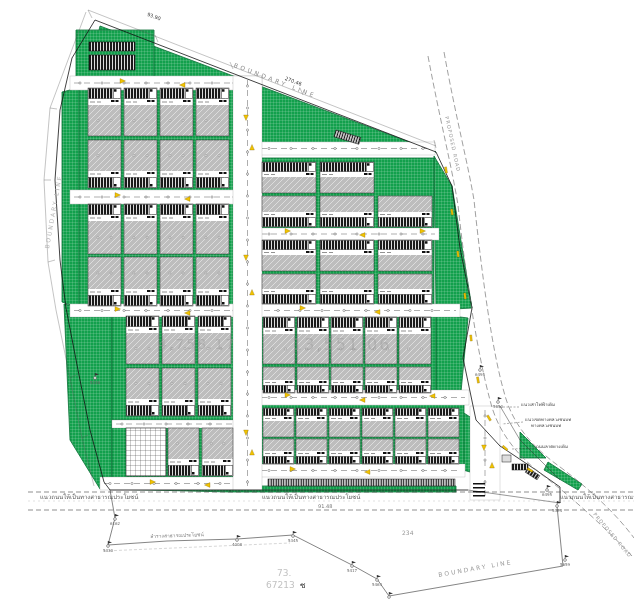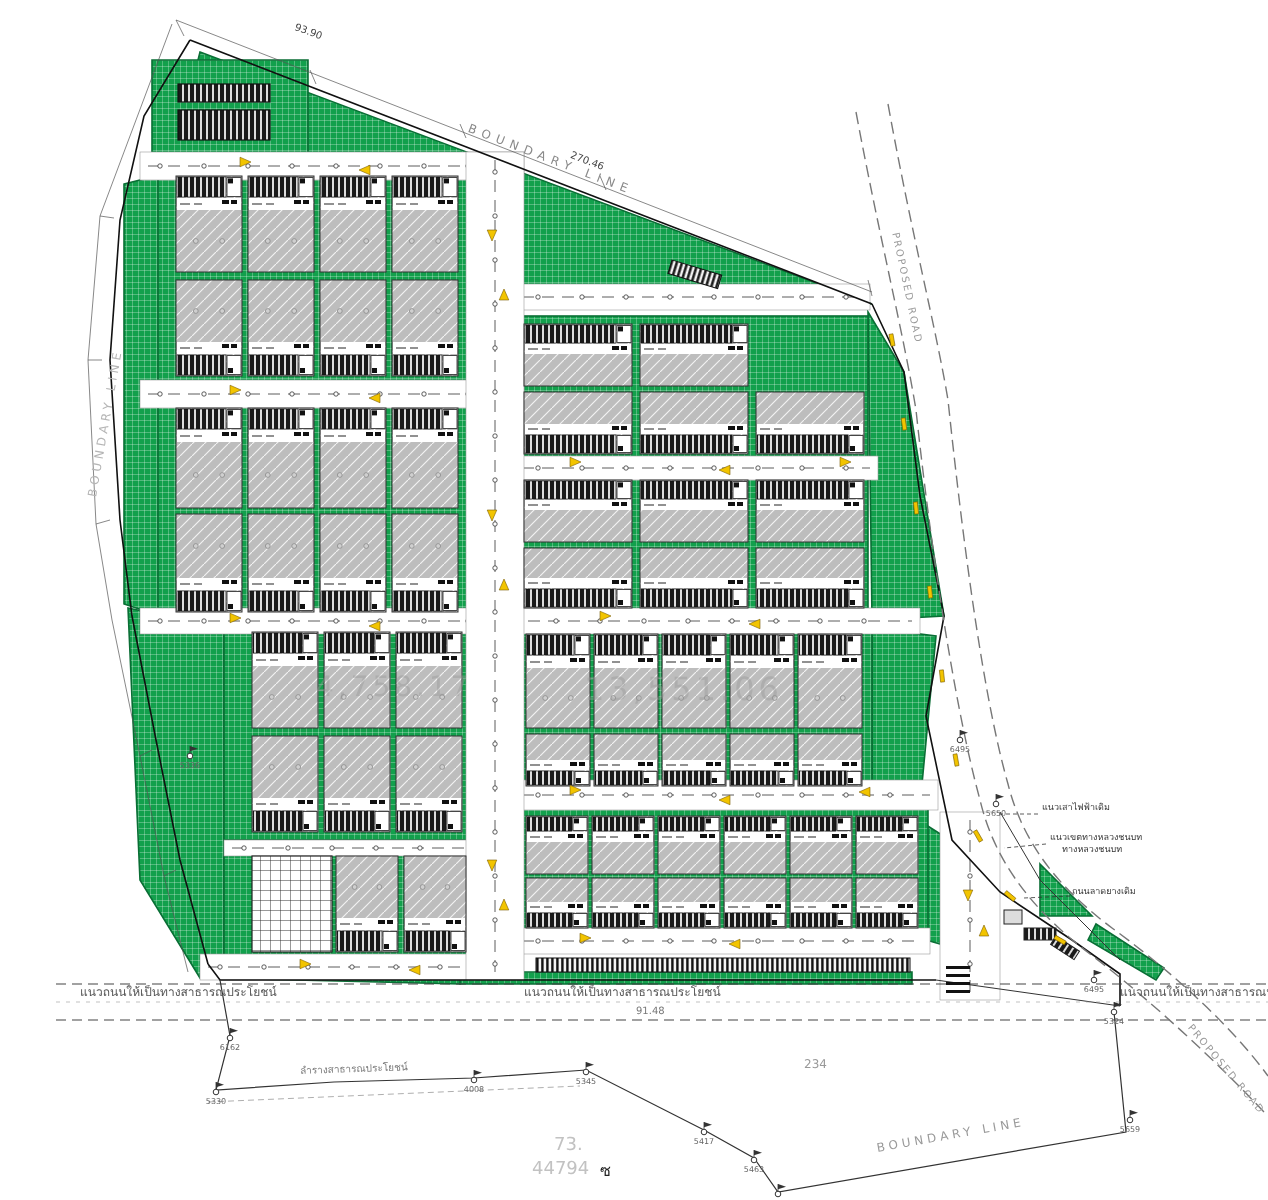--- a/index.html
+++ b/index.html
@@ -894,21 +894,21 @@
     <div class="lbl" style="left:40px;top:494px;font-size:6px;color:#555;">แนวถนนให้เป็นทางสาธารณประโยชน์</div>
     <div class="lbl" style="left:262px;top:494px;font-size:6px;color:#555;">แนวถนนให้เป็นทางสาธารณประโยชน์</div>
     <div class="lbl" style="left:560px;top:494px;font-size:6px;color:#555;">แนวถนนให้เป็นทางสาธารณประโยชน์</div>
     <div class="lbl" style="left:150px;top:534px;transform:rotate(-2deg);font-size:5px;color:#777;">ลำรางสาธารณประโยชน์</div>
     <div class="lbl" style="left:521px;top:403px;font-size:4.5px;color:#333;">แนวเสาไฟฟ้าเดิม</div>
     <div class="lbl" style="left:525px;top:418px;font-size:4.5px;color:#333;">แนวเขตทางหลวงชนบท</div>
     <div class="lbl" style="left:531px;top:424px;font-size:4.5px;color:#333;">ทางหลวงชนบท</div>
     <div class="lbl" style="left:536px;top:445px;font-size:4.5px;color:#333;">ถนนลาดยางเดิม</div>
     <div class="lbl" style="left:402px;top:530px;font-size:6px;color:#999;">234</div>
     <div class="lbl" style="left:277px;top:569px;font-size:9px;color:#c2c2c2;">73.</div>
-    <div class="lbl" style="left:266px;top:581px;font-size:9px;color:#c2c2c2;">44794</div>
+    <div class="lbl" style="left:266px;top:581px;font-size:9px;color:#c2c2c2;">67213</div>
     <div class="lbl" style="left:300px;top:582px;font-size:8px;color:#222;">ซ</div>
     <div class="lbl" style="left:122px;top:337px;font-size:14px;letter-spacing:2px;color:rgba(150,150,150,.42);padding-left:36px;">4,758.17</div>
     <div class="lbl" style="left:292px;top:337px;font-size:16px;letter-spacing:2px;color:rgba(150,150,150,.42);">13,551.06</div>
     <div class="lbl" style="left:148px;top:12px;transform:rotate(20deg);font-size:5px;color:#444;">93.90</div>
     <div class="lbl" style="left:286px;top:76px;transform:rotate(21deg);font-size:5px;color:#444;">270.46</div>
     <div class="lbl" style="left:318px;top:504px;font-size:5px;color:#777;">91.48</div>
   </div>
 </div>
 
 </body></html>

